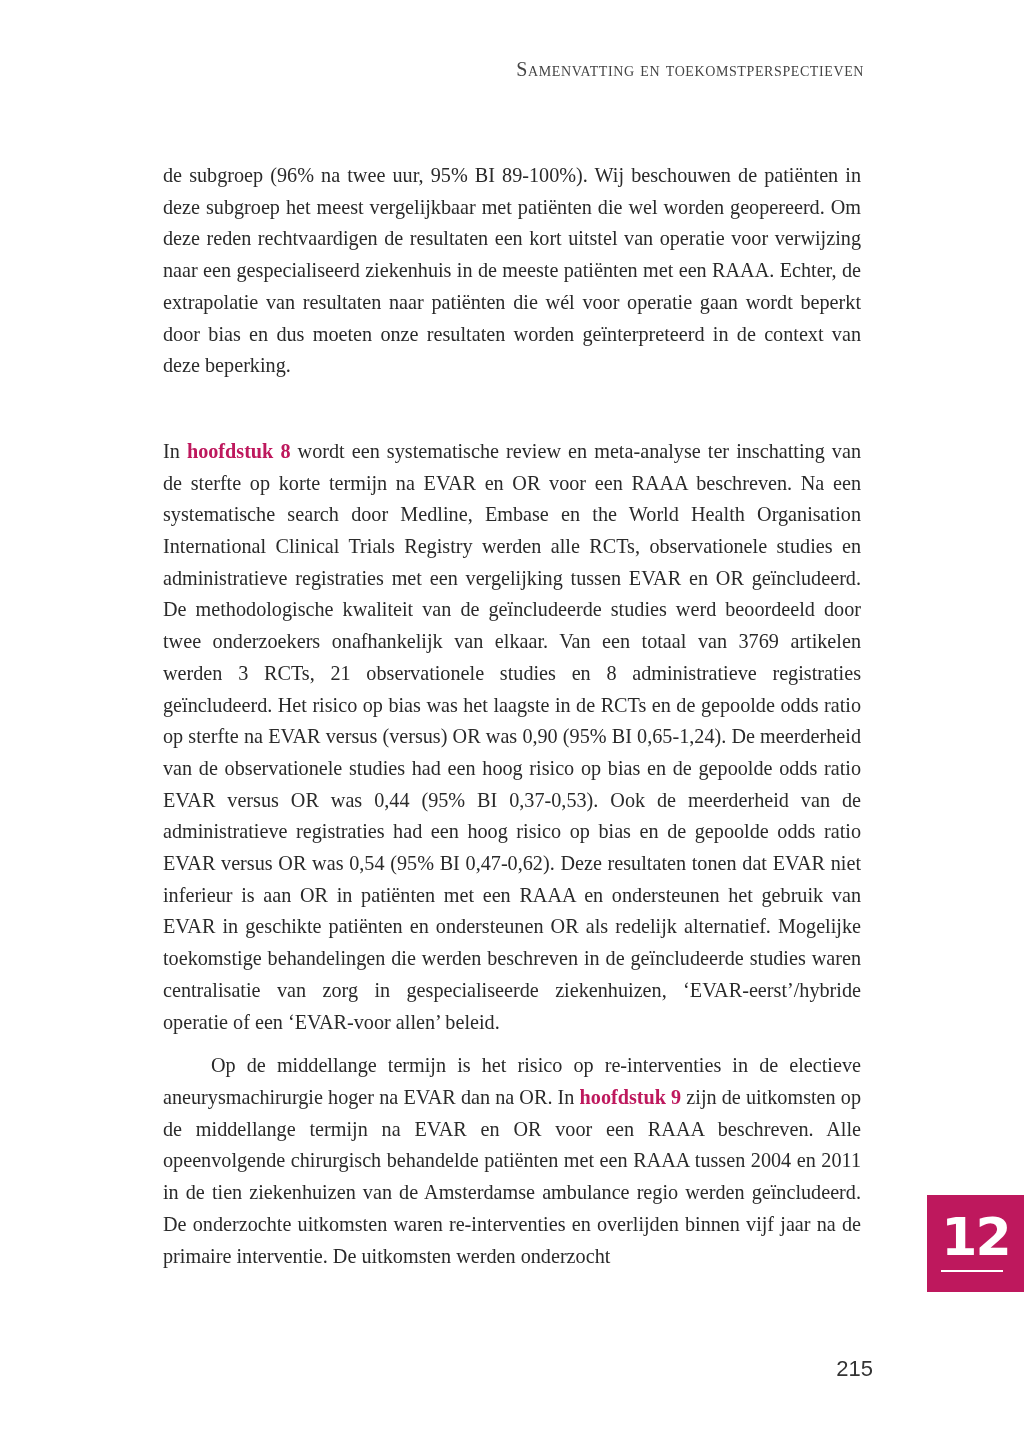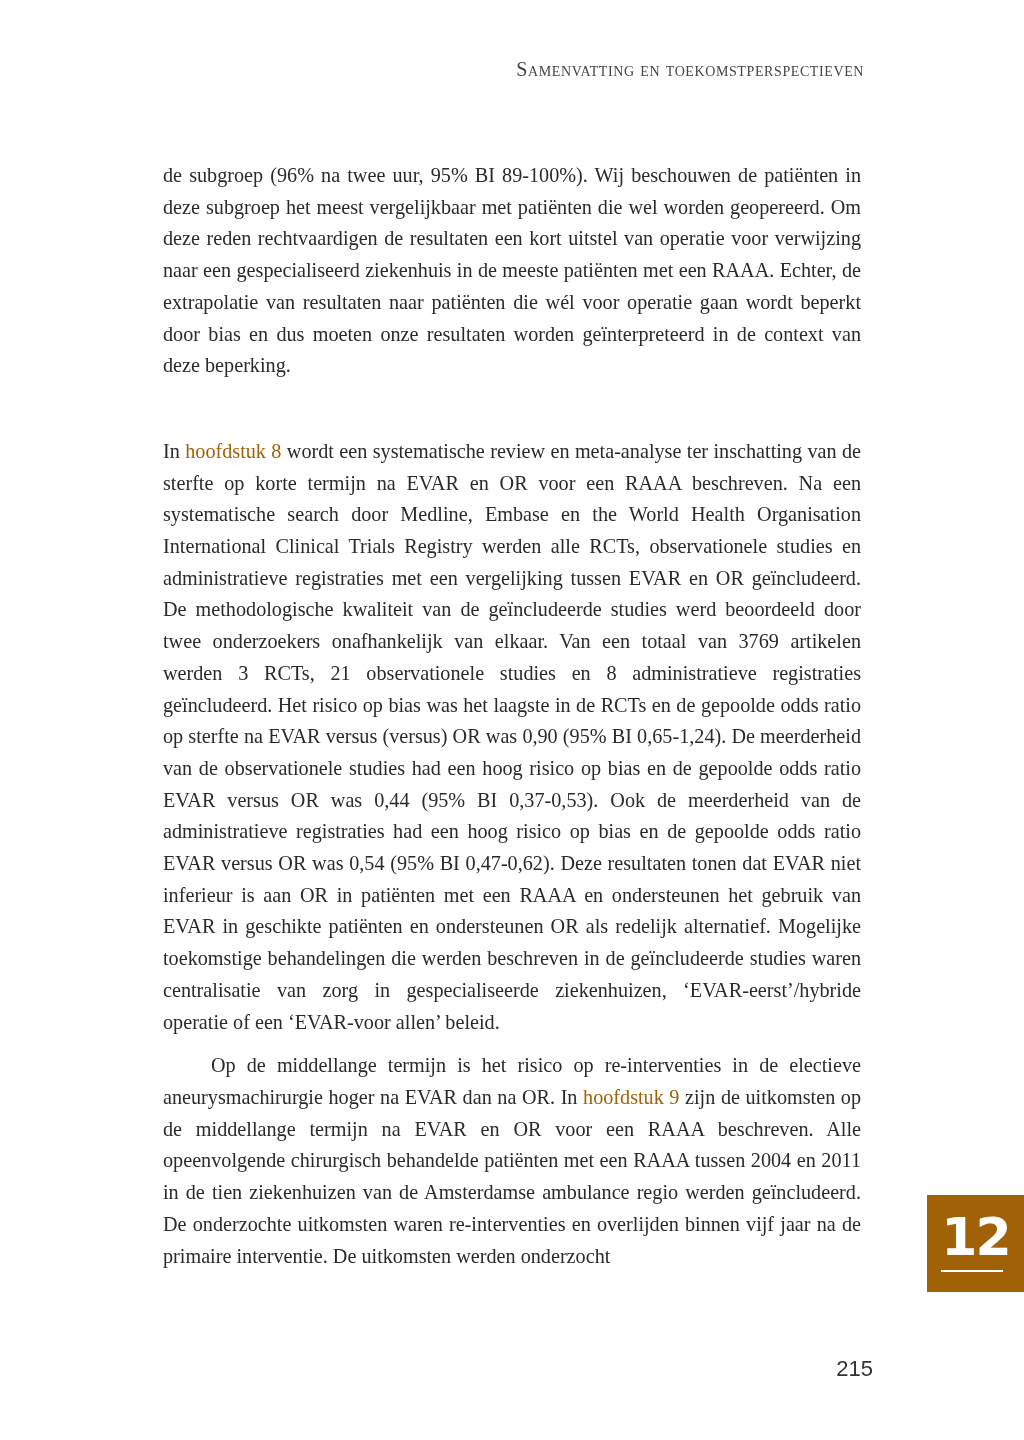--- a/index.html
+++ b/index.html
@@ -16,24 +16,24 @@
     position: absolute; left: 151px; top: 148px; width: 722px;
     font-size: 20.2px; line-height: 31.7px; text-align: justify; color: #2a2a2a;
   }
   .content p { margin: 12px; }
   .gap { height: 30px; }
   .section-heading {
     font-family: "Liberation Sans", "DejaVu Sans", sans-serif; font-size: 20px; font-weight: normal;
     color: #333; margin: 0; line-height: 31px;
   }
   .indent { text-indent: 48px; }
-  b { font-weight: normal; color: #a16207; }
+  b { font-weight: bold; color: #be185d; }
   .chapter-tab {
     position: absolute; left: 927px; top: 1195px; width: 97px; height: 97px;
-    background: #a16207;
+    background: #be185d;
   }
   .chapter-num {
     position: absolute; left: 0; right: 0; top: 12px; text-align: center;
     font-family: "DejaVu Sans", sans-serif; font-weight: bold; font-size: 52px; color: #ffffff; letter-spacing: -2px;
   }
   .chapter-rule {
     position: absolute; left: 14px; width: 62px; top: 75px; height: 2px; background: #ffffff;
   }
   .page-number {
     position: absolute; top: 1356px; right: 151px;

